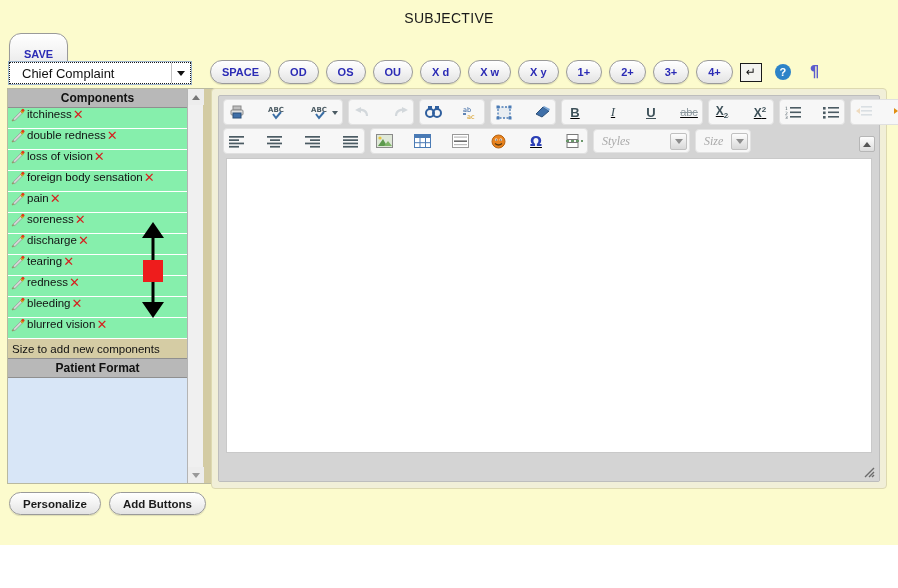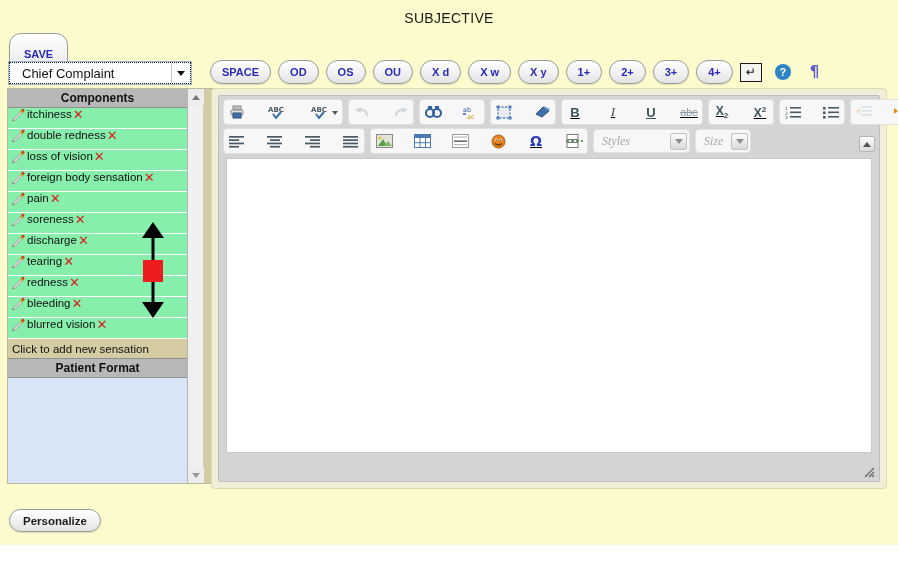--- a/index.html
+++ b/index.html
@@ -190,21 +190,21 @@
   .red-thumb {
     position: absolute;
     left: 11px; top: 38px;
     width: 20px; height: 22px;
     background: #ee1c1c;
   }
 
   
   .bot-btns {
     position: absolute;
-    left: 9px; top: 509px;
+    left: 9px; top: 492px;
     display: flex;
     gap: 8px;
   }
   .bot-btns .pill { height: 23px; padding: 0 13px; font-size: 11.5px; color:#1b1b1b; }
 
   
   .quick-bar {
     position: absolute;
     left: 210px; top: 60px;
     display: flex;
@@ -504,37 +504,38 @@
               <polygon points="1,13 3.2,12.4 2,11.2" fill="#cdbd8a" stroke="#7a6f4a" stroke-width="0.5"></polygon>
               <polygon points="2.2,11 9.5,3.6 11.2,5.3 3.8,12.6" fill="#d8d8d8" stroke="#8a8a8a" stroke-width="0.6"></polygon>
               <polygon points="9.6,3.5 11.3,5.2 12.6,3.9 10.9,2.2" fill="#e8c21e" stroke="#a8890d" stroke-width="0.6"></polygon>
               <circle cx="11.9" cy="2.2" r="1.5" fill="#e03a1e"></circle>
             </svg>
           </span>
           <span class="label">blurred vision</span>
           <span class="xmark">✕</span>
         </div>
       </div>
-    <div class="add-row">Click to add new sensation</div>
+    <div class="add-row">Size to add new components</div>
     <div class="sec-head">Patient Format</div>
     <div class="patient-panel"></div>
   </div>
 </div>
 
 <div class="arrow-overlay">
   <svg width="42" height="96" viewBox="0 0 42 96">
     <line x1="21" y1="8" x2="21" y2="88" stroke="#000" stroke-width="3"></line>
     <polygon points="21,0 32,16 10,16" fill="#000"></polygon>
     <polygon points="21,96 32,80 10,80" fill="#000"></polygon>
   </svg>
   <div class="red-thumb"></div>
 </div>
 
 <div class="bot-btns">
   <div class="pill dark">Personalize</div>
+  <div class="pill dark">Add Buttons</div>
 </div>
 
 <div class="quick-bar">
   <span id="quick-btns" style="display:flex;gap:7px;align-items:center;">
       <div class="pill">SPACE</div>
       <div class="pill">OD</div>
       <div class="pill">OS</div>
       <div class="pill">OU</div>
       <div class="pill">X d</div>
       <div class="pill">X w</div>

